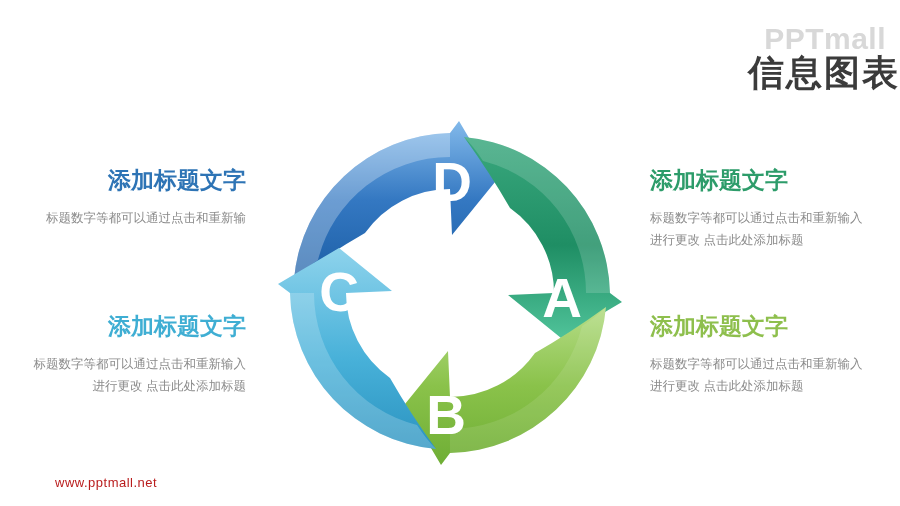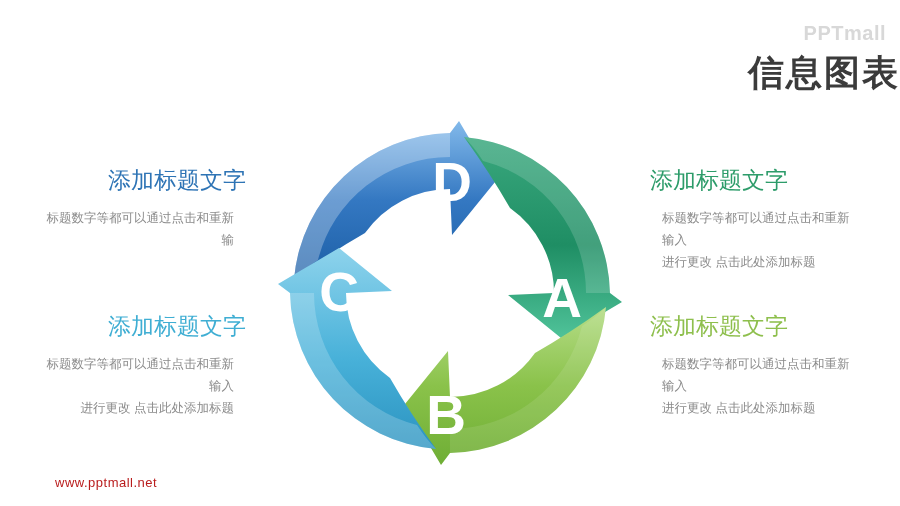--- a/index.html
+++ b/index.html
@@ -8,29 +8,29 @@
     overflow:hidden;
     font-family:"Liberation Sans","DejaVu Sans",sans-serif;
   }
   .page-title {
     position:absolute; top:54px; left:0; right:0;
     text-align:right; font-size:36px; line-height:38px;
     font-weight:bold; color:#3b3b3b; letter-spacing:2px;
   }
   .logo {
     position:absolute; top:22px; right:14px;
-    font-size:20px; font-weight:bold; color:#d8d8d8; letter-spacing:0.5px;
+    font-size:30px; font-weight:bold; color:#d8d8d8; letter-spacing:0.5px;
   }
   .watermark {
     position:absolute; left:55px; top:475px;
     font-size:13px; color:#b91c1c; letter-spacing:0.5px;
   }
   .block { position:absolute; width:216px; }
-  .block .t { margin:0 0 15px 0; font-size:23px; line-height:23px; font-weight:normal; }
-  .block .b { margin:12px; font-size:12.5px; line-height:22px; color:#8b8b8b; }
+  .block .t { margin:0 0 15px 0; font-size:23px; line-height:23px; font-weight:bold; }
+  .block .b { margin:0; font-size:12.5px; line-height:22px; color:#8b8b8b; }
   .tl { left:30px;  top:169px; text-align:right; }
   .bl { left:30px;  top:315px; text-align:right; }
   .tr { left:650px; top:169px; text-align:left; }
   .br { left:650px; top:315px; text-align:left; }
   .tl .t { color:#2e74b5; }
   .bl .t { color:#3faed3; }
   .tr .t { color:#2d9c6a; }
   .br .t { color:#8ebf4d; }
   .cycle { position:absolute; left:260px; top:115px; }
   .cycle text {

